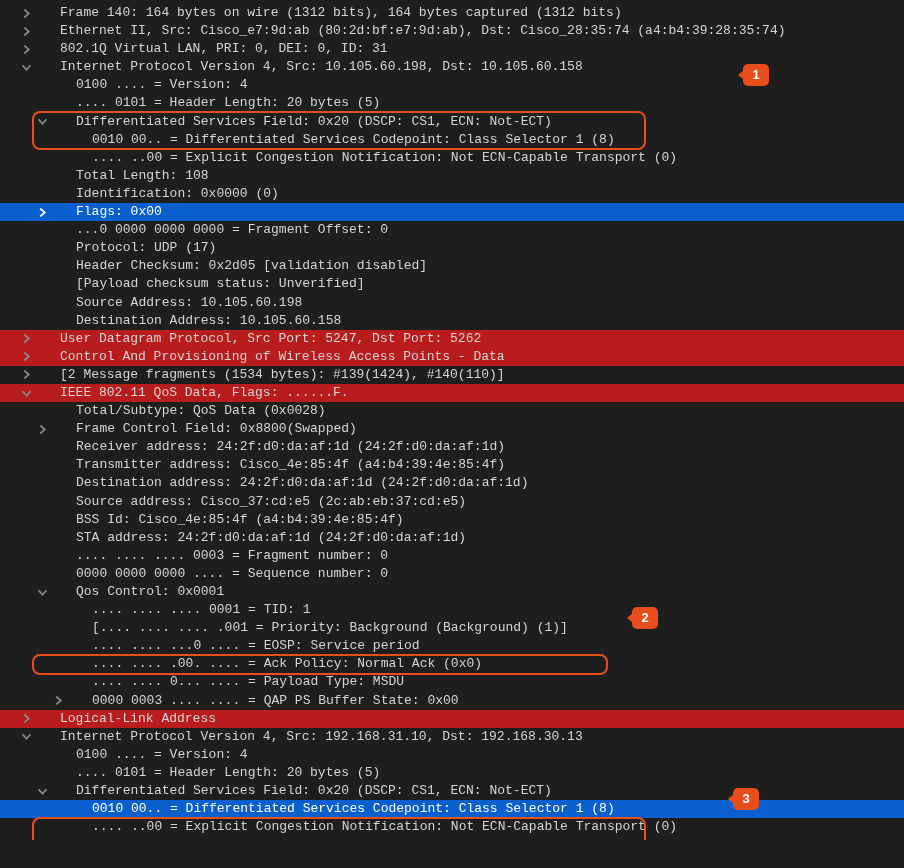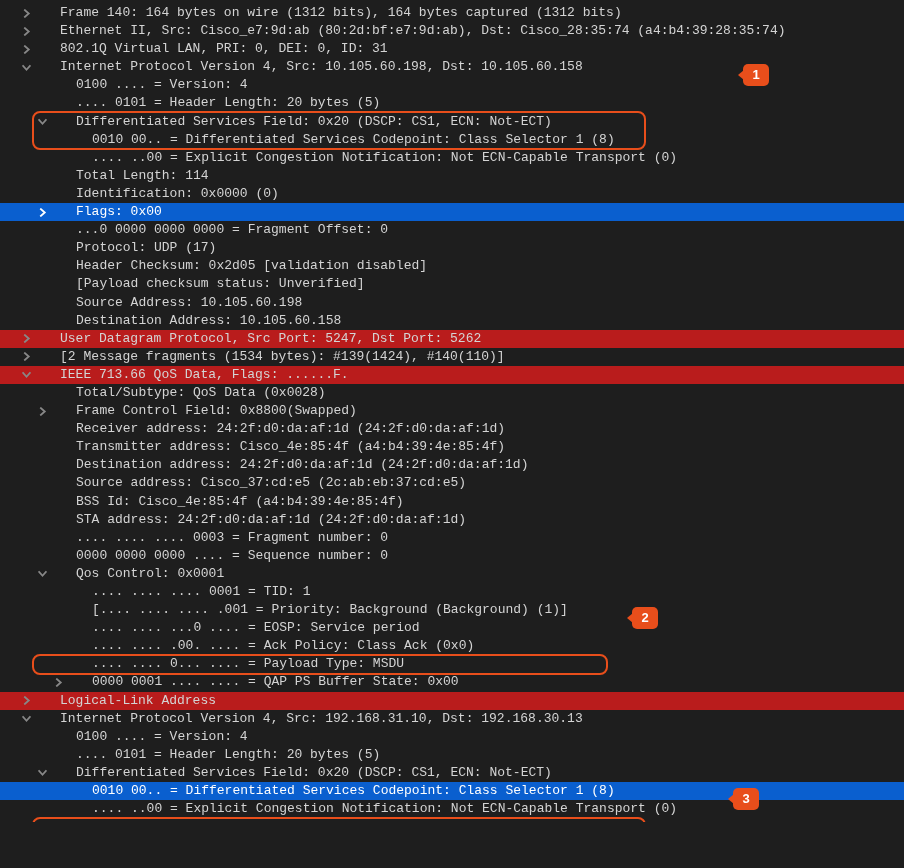--- a/index.html
+++ b/index.html
@@ -93,63 +93,66 @@
     <div class="row "><span class="indent" style="width: 8px;"></span><span class="arrow expanded"><svg viewBox="0 0 8 8" fill="none" stroke="currentColor" stroke-width="1.6">
           <path d="M2 0.5 L6 4 L2 7.5"></path>
         </svg></span><span style="width: 4px; display: inline-block;"></span><span class="txt">Internet Protocol Version 4, Src: 10.105.60.198, Dst: 10.105.60.158</span></div>
     <div class="row "><span class="indent" style="width: 24px;"></span><span class="arrow"></span><span style="width: 4px; display: inline-block;"></span><span class="txt">0100 .... = Version: 4</span></div>
     <div class="row "><span class="indent" style="width: 24px;"></span><span class="arrow"></span><span style="width: 4px; display: inline-block;"></span><span class="txt">.... 0101 = Header Length: 20 bytes (5)</span></div>
     <div class="row "><span class="indent" style="width: 24px;"></span><span class="arrow expanded"><svg viewBox="0 0 8 8" fill="none" stroke="currentColor" stroke-width="1.6">
           <path d="M2 0.5 L6 4 L2 7.5"></path>
         </svg></span><span style="width: 4px; display: inline-block;"></span><span class="txt">Differentiated Services Field: 0x20 (DSCP: CS1, ECN: Not-ECT)</span></div>
     <div class="row "><span class="indent" style="width: 40px;"></span><span class="arrow"></span><span style="width: 4px; display: inline-block;"></span><span class="txt">0010 00.. = Differentiated Services Codepoint: Class Selector 1 (8)</span></div>
     <div class="row "><span class="indent" style="width: 40px;"></span><span class="arrow"></span><span style="width: 4px; display: inline-block;"></span><span class="txt">.... ..00 = Explicit Congestion Notification: Not ECN-Capable Transport (0)</span></div>
-    <div class="row "><span class="indent" style="width: 24px;"></span><span class="arrow"></span><span style="width: 4px; display: inline-block;"></span><span class="txt">Total Length: 114</span></div>
+    <div class="row "><span class="indent" style="width: 24px;"></span><span class="arrow"></span><span style="width: 4px; display: inline-block;"></span><span class="txt">Total Length: 108</span></div>
     <div class="row "><span class="indent" style="width: 24px;"></span><span class="arrow"></span><span style="width: 4px; display: inline-block;"></span><span class="txt">Identification: 0x0000 (0)</span></div>
     <div class="row sel"><span class="indent" style="width: 24px;"></span><span class="arrow"><svg viewBox="0 0 8 8" fill="none" stroke="currentColor" stroke-width="1.6">
           <path d="M2 0.5 L6 4 L2 7.5"></path>
         </svg></span><span style="width: 4px; display: inline-block;"></span><span class="txt">Flags: 0x00</span></div>
     <div class="row "><span class="indent" style="width: 24px;"></span><span class="arrow"></span><span style="width: 4px; display: inline-block;"></span><span class="txt">...0 0000 0000 0000 = Fragment Offset: 0</span></div>
     <div class="row "><span class="indent" style="width: 24px;"></span><span class="arrow"></span><span style="width: 4px; display: inline-block;"></span><span class="txt">Protocol: UDP (17)</span></div>
     <div class="row "><span class="indent" style="width: 24px;"></span><span class="arrow"></span><span style="width: 4px; display: inline-block;"></span><span class="txt">Header Checksum: 0x2d05 [validation disabled]</span></div>
     <div class="row "><span class="indent" style="width: 24px;"></span><span class="arrow"></span><span style="width: 4px; display: inline-block;"></span><span class="txt">[Payload checksum status: Unverified]</span></div>
     <div class="row "><span class="indent" style="width: 24px;"></span><span class="arrow"></span><span style="width: 4px; display: inline-block;"></span><span class="txt">Source Address: 10.105.60.198</span></div>
     <div class="row "><span class="indent" style="width: 24px;"></span><span class="arrow"></span><span style="width: 4px; display: inline-block;"></span><span class="txt">Destination Address: 10.105.60.158</span></div>
     <div class="row hdr"><span class="indent" style="width: 8px;"></span><span class="arrow"><svg viewBox="0 0 8 8" fill="none" stroke="currentColor" stroke-width="1.6">
           <path d="M2 0.5 L6 4 L2 7.5"></path>
         </svg></span><span style="width: 4px; display: inline-block;"></span><span class="txt">User Datagram Protocol, Src Port: 5247, Dst Port: 5262</span></div>
+    <div class="row hdr"><span class="indent" style="width: 8px;"></span><span class="arrow"><svg viewBox="0 0 8 8" fill="none" stroke="currentColor" stroke-width="1.6">
+          <path d="M2 0.5 L6 4 L2 7.5"></path>
+        </svg></span><span style="width: 4px; display: inline-block;"></span><span class="txt">Control And Provisioning of Wireless Access Points - Data</span></div>
     <div class="row "><span class="indent" style="width: 8px;"></span><span class="arrow"><svg viewBox="0 0 8 8" fill="none" stroke="currentColor" stroke-width="1.6">
           <path d="M2 0.5 L6 4 L2 7.5"></path>
         </svg></span><span style="width: 4px; display: inline-block;"></span><span class="txt">[2 Message fragments (1534 bytes): #139(1424), #140(110)]</span></div>
     <div class="row hdr"><span class="indent" style="width: 8px;"></span><span class="arrow expanded"><svg viewBox="0 0 8 8" fill="none" stroke="currentColor" stroke-width="1.6">
           <path d="M2 0.5 L6 4 L2 7.5"></path>
-        </svg></span><span style="width: 4px; display: inline-block;"></span><span class="txt">IEEE 713.66 QoS Data, Flags: ......F.</span></div>
+        </svg></span><span style="width: 4px; display: inline-block;"></span><span class="txt">IEEE 802.11 QoS Data, Flags: ......F.</span></div>
     <div class="row "><span class="indent" style="width: 24px;"></span><span class="arrow"></span><span style="width: 4px; display: inline-block;"></span><span class="txt">Total/Subtype: QoS Data (0x0028)</span></div>
     <div class="row "><span class="indent" style="width: 24px;"></span><span class="arrow"><svg viewBox="0 0 8 8" fill="none" stroke="currentColor" stroke-width="1.6">
           <path d="M2 0.5 L6 4 L2 7.5"></path>
         </svg></span><span style="width: 4px; display: inline-block;"></span><span class="txt">Frame Control Field: 0x8800(Swapped)</span></div>
     <div class="row "><span class="indent" style="width: 24px;"></span><span class="arrow"></span><span style="width: 4px; display: inline-block;"></span><span class="txt">Receiver address: 24:2f:d0:da:af:1d (24:2f:d0:da:af:1d)</span></div>
     <div class="row "><span class="indent" style="width: 24px;"></span><span class="arrow"></span><span style="width: 4px; display: inline-block;"></span><span class="txt">Transmitter address: Cisco_4e:85:4f (a4:b4:39:4e:85:4f)</span></div>
     <div class="row "><span class="indent" style="width: 24px;"></span><span class="arrow"></span><span style="width: 4px; display: inline-block;"></span><span class="txt">Destination address: 24:2f:d0:da:af:1d (24:2f:d0:da:af:1d)</span></div>
     <div class="row "><span class="indent" style="width: 24px;"></span><span class="arrow"></span><span style="width: 4px; display: inline-block;"></span><span class="txt">Source address: Cisco_37:cd:e5 (2c:ab:eb:37:cd:e5)</span></div>
     <div class="row "><span class="indent" style="width: 24px;"></span><span class="arrow"></span><span style="width: 4px; display: inline-block;"></span><span class="txt">BSS Id: Cisco_4e:85:4f (a4:b4:39:4e:85:4f)</span></div>
     <div class="row "><span class="indent" style="width: 24px;"></span><span class="arrow"></span><span style="width: 4px; display: inline-block;"></span><span class="txt">STA address: 24:2f:d0:da:af:1d (24:2f:d0:da:af:1d)</span></div>
     <div class="row "><span class="indent" style="width: 24px;"></span><span class="arrow"></span><span style="width: 4px; display: inline-block;"></span><span class="txt">.... .... .... 0003 = Fragment number: 0</span></div>
     <div class="row "><span class="indent" style="width: 24px;"></span><span class="arrow"></span><span style="width: 4px; display: inline-block;"></span><span class="txt">0000 0000 0000 .... = Sequence number: 0</span></div>
     <div class="row "><span class="indent" style="width: 24px;"></span><span class="arrow expanded"><svg viewBox="0 0 8 8" fill="none" stroke="currentColor" stroke-width="1.6">
           <path d="M2 0.5 L6 4 L2 7.5"></path>
         </svg></span><span style="width: 4px; display: inline-block;"></span><span class="txt">Qos Control: 0x0001</span></div>
     <div class="row "><span class="indent" style="width: 40px;"></span><span class="arrow"></span><span style="width: 4px; display: inline-block;"></span><span class="txt">.... .... .... 0001 = TID: 1</span></div>
     <div class="row "><span class="indent" style="width: 40px;"></span><span class="arrow"></span><span style="width: 4px; display: inline-block;"></span><span class="txt">[.... .... .... .001 = Priority: Background (Background) (1)]</span></div>
     <div class="row "><span class="indent" style="width: 40px;"></span><span class="arrow"></span><span style="width: 4px; display: inline-block;"></span><span class="txt">.... .... ...0 .... = EOSP: Service period</span></div>
-    <div class="row "><span class="indent" style="width: 40px;"></span><span class="arrow"></span><span style="width: 4px; display: inline-block;"></span><span class="txt">.... .... .00. .... = Ack Policy: Class Ack (0x0)</span></div>
+    <div class="row "><span class="indent" style="width: 40px;"></span><span class="arrow"></span><span style="width: 4px; display: inline-block;"></span><span class="txt">.... .... .00. .... = Ack Policy: Normal Ack (0x0)</span></div>
     <div class="row "><span class="indent" style="width: 40px;"></span><span class="arrow"></span><span style="width: 4px; display: inline-block;"></span><span class="txt">.... .... 0... .... = Payload Type: MSDU</span></div>
     <div class="row "><span class="indent" style="width: 40px;"></span><span class="arrow"><svg viewBox="0 0 8 8" fill="none" stroke="currentColor" stroke-width="1.6">
           <path d="M2 0.5 L6 4 L2 7.5"></path>
-        </svg></span><span style="width: 4px; display: inline-block;"></span><span class="txt">0000 0001 .... .... = QAP PS Buffer State: 0x00</span></div>
+        </svg></span><span style="width: 4px; display: inline-block;"></span><span class="txt">0000 0003 .... .... = QAP PS Buffer State: 0x00</span></div>
     <div class="row hdr"><span class="indent" style="width: 8px;"></span><span class="arrow"><svg viewBox="0 0 8 8" fill="none" stroke="currentColor" stroke-width="1.6">
           <path d="M2 0.5 L6 4 L2 7.5"></path>
         </svg></span><span style="width: 4px; display: inline-block;"></span><span class="txt">Logical-Link Address</span></div>
     <div class="row "><span class="indent" style="width: 8px;"></span><span class="arrow expanded"><svg viewBox="0 0 8 8" fill="none" stroke="currentColor" stroke-width="1.6">
           <path d="M2 0.5 L6 4 L2 7.5"></path>
         </svg></span><span style="width: 4px; display: inline-block;"></span><span class="txt">Internet Protocol Version 4, Src: 192.168.31.10, Dst: 192.168.30.13</span></div>
     <div class="row "><span class="indent" style="width: 24px;"></span><span class="arrow"></span><span style="width: 4px; display: inline-block;"></span><span class="txt">0100 .... = Version: 4</span></div>
     <div class="row "><span class="indent" style="width: 24px;"></span><span class="arrow"></span><span style="width: 4px; display: inline-block;"></span><span class="txt">.... 0101 = Header Length: 20 bytes (5)</span></div>
     <div class="row "><span class="indent" style="width: 24px;"></span><span class="arrow expanded"><svg viewBox="0 0 8 8" fill="none" stroke="currentColor" stroke-width="1.6">
           <path d="M2 0.5 L6 4 L2 7.5"></path>

